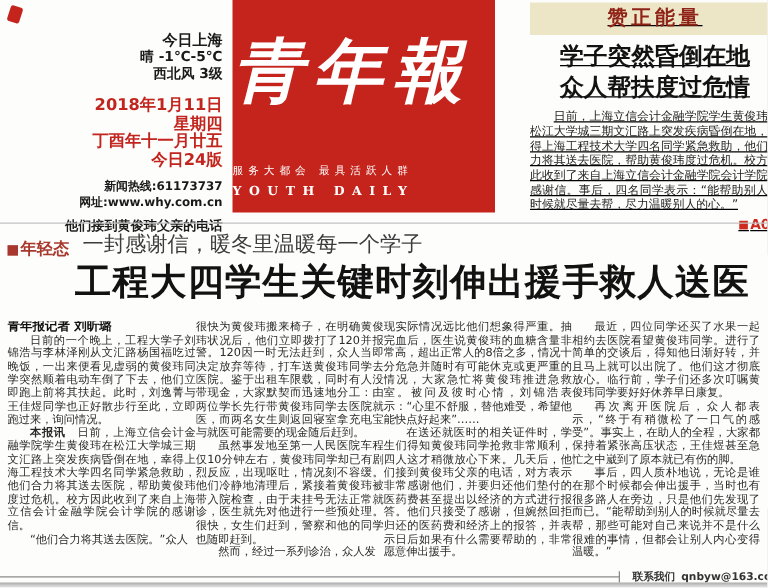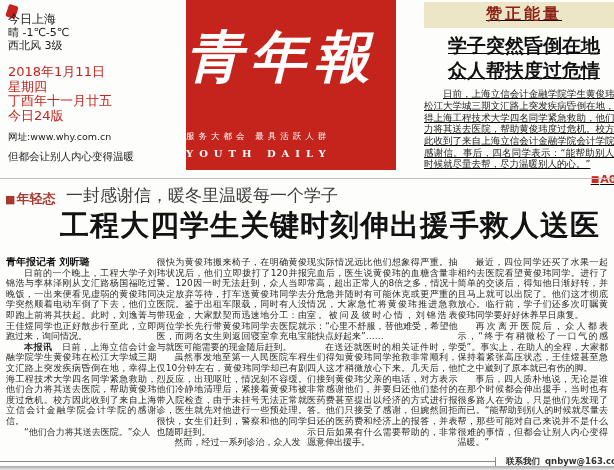--- a/index.html
+++ b/index.html
@@ -1,21 +1,21 @@
 <!DOCTYPE html>
 <html><head>
 <meta charset="utf-8">
 <style>
   html,body{margin:0;padding:0;background:#e9e9e9;}
   .page{position:relative;width:614px;height:470px;background:#fdfdfc;overflow:hidden;
         font-family:"DejaVu Sans",sans-serif;margin:0 auto;}
   
   .corner-mark{position:absolute;left:7px;top:5px;width:10px;height:13px;background:#c5241c;
         transform:rotate(18deg);border-radius:2px;}
-  .info-block{position:absolute;left:8px;top:12px;width:170px;text-align:left;color:#1a1a1a;font-weight:normal;}
+  .info-block{position:absolute;left:8px;top:25px;width:170px;text-align:right;color:#1a1a1a;font-weight:bold;}
   .weather-city{font-size:12px;line-height:14px;}
   .weather-line{font-size:11px;line-height:13px;}
   .date-block{margin-top:13px;color:#c2251e;font-size:13px;line-height:13.5px;}
   .date-block div{margin-bottom:1px;}
   .contact-block{margin-top:9px;font-size:9.5px;line-height:12.5px;}
   .sponsor{margin-top:6px;font-size:10.5px;line-height:12px;}
   
   .masthead{position:absolute;left:186px;top:0;width:210px;height:170px;background:#c5241c;
         color:#fff;text-align:left;}
   .masthead-title{font-family:"DejaVu Serif",serif;font-style:italic;font-weight:bold;
@@ -65,23 +65,24 @@
     <div class="weather-city">今日上海</div>
     <div class="weather-line">晴 -1℃-5℃</div>
     <div class="weather-line">西北风 3级</div>
     <div class="date-block">
       <div>2018年1月11日</div>
       <div>星期四</div>
       <div>丁酉年十一月廿五</div>
       <div>今日24版</div>
     </div>
     <div class="contact-block">
+      <div>新闻热线:61173737</div>
       <div>网址:www.why.com.cn</div>
     </div>
-    <div class="sponsor">但都会让别人内心变得温暖</div>
+    <div class="sponsor">他们接到黄俊玮父亲的电话</div>
   </div>
 
   <div class="masthead">
     <div class="masthead-title">青年報</div>
     <div class="masthead-slogan">服务大都会 最具活跃人群</div>
     <div class="masthead-english">YOUTH DAILY</div>
   </div>
 
   <div class="top-story">
     <div class="badge">赞正能量</div>

